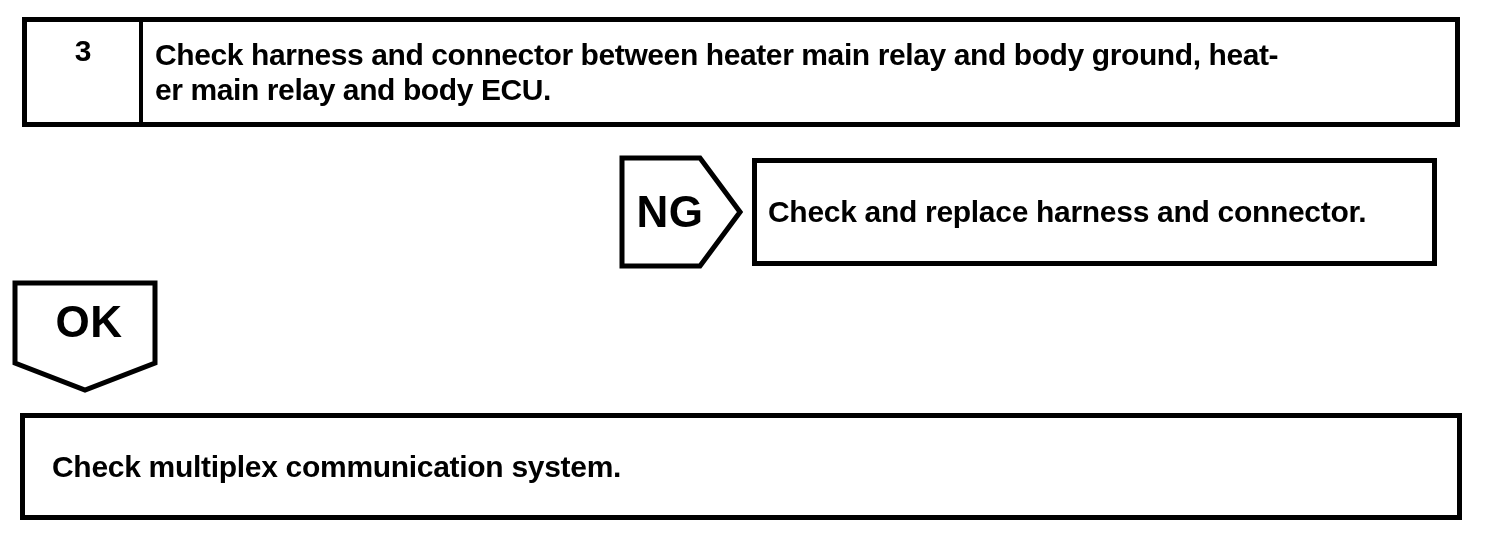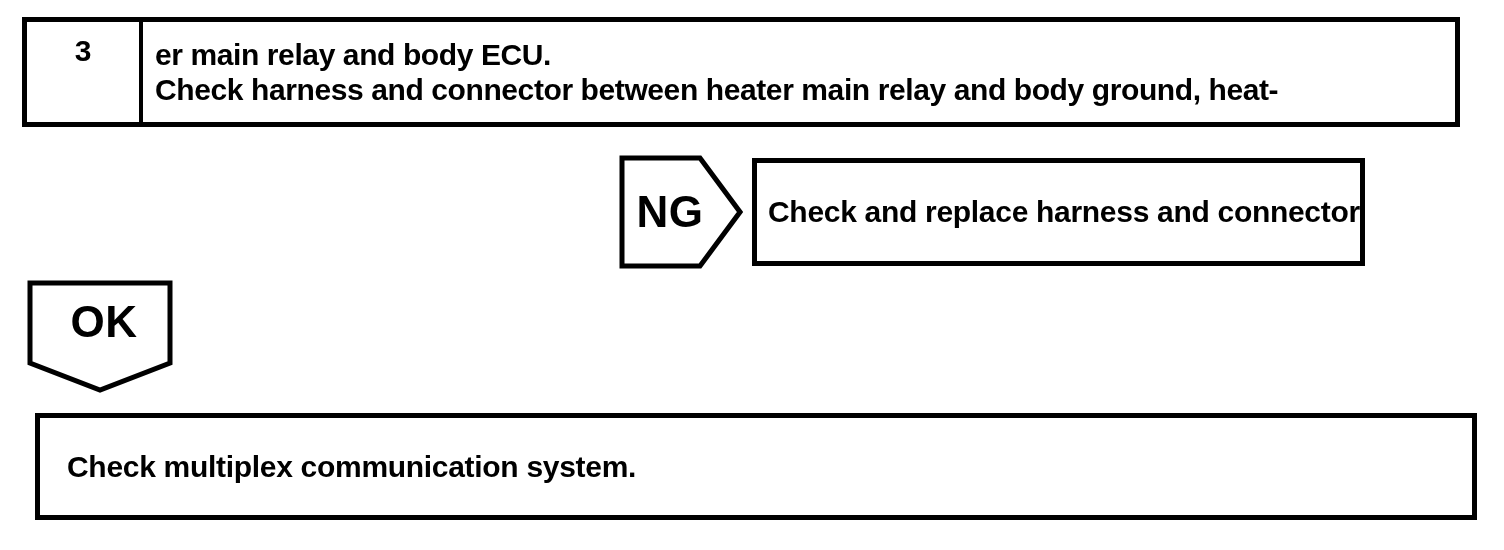--- a/index.html
+++ b/index.html
@@ -53,56 +53,55 @@
   .connector .shape-label {
     position: absolute;
     display: flex;
     align-items: center;
     justify-content: center;
     font-size: 44px;
     letter-spacing: 0.5px;
   }
   .ng-connector { left: 619px; top: 155px; width: 124px; height: 114px; }
   .ng-connector .shape-label { inset: 0; padding-right: 22px; }
-  .ok-connector { left: 27px; top: 280px; width: 154px; height: 113px; }
+  .ok-connector { left: 12px; top: 280px; width: 154px; height: 113px; }
   .ok-connector .shape-label { left: 0; top: 0; width: 100%; height: 83px; }
 
   
   .action-box {
     position: absolute;
     border: 5px solid #000;
     background: #fff;
     display: flex;
     align-items: center;
     font-size: 30px;
     letter-spacing: -0.3px;
     white-space: nowrap;
   }
   .ng-action-box {
     left: 752px; top: 158px;
-    width: 613px; height: 108px;
+    width: 685px; height: 108px;
     padding-left: 11px;
   }
   .next-step-box {
     left: 20px; top: 413px;
     width: 1442px; height: 107px;
     padding-left: 27px;
-    margin-left: 15px;
   }
 </style>
 </head>
 <body>
 
 <div class="page">
 
   <div class="step-box">
     <div class="step-number-cell">3</div>
     <div class="step-text-cell">
+      <div>Check harness and connector between heater main relay and body ground, heat-</div>
       <div>er main relay and body ECU.</div>
-      <div>Check harness and connector between heater main relay and body ground, heat-</div>
     </div>
   </div>
 
   <div class="connector ng-connector">
     <svg width="124" height="114" viewBox="0 0 124 114">
       <polygon points="3,3 81,3 121,57 81,111 3,111" fill="#ffffff" stroke="#000000" stroke-width="5" stroke-linejoin="miter"></polygon>
     </svg>
     <div class="shape-label">NG</div>
   </div>
 

